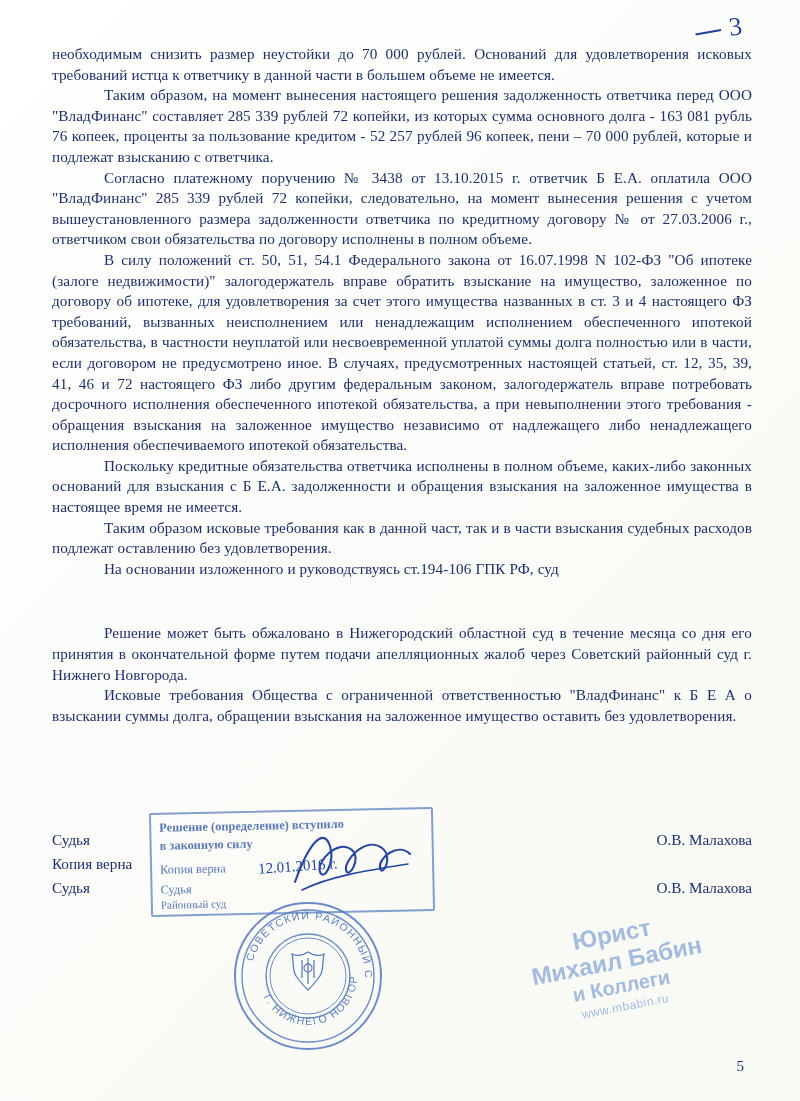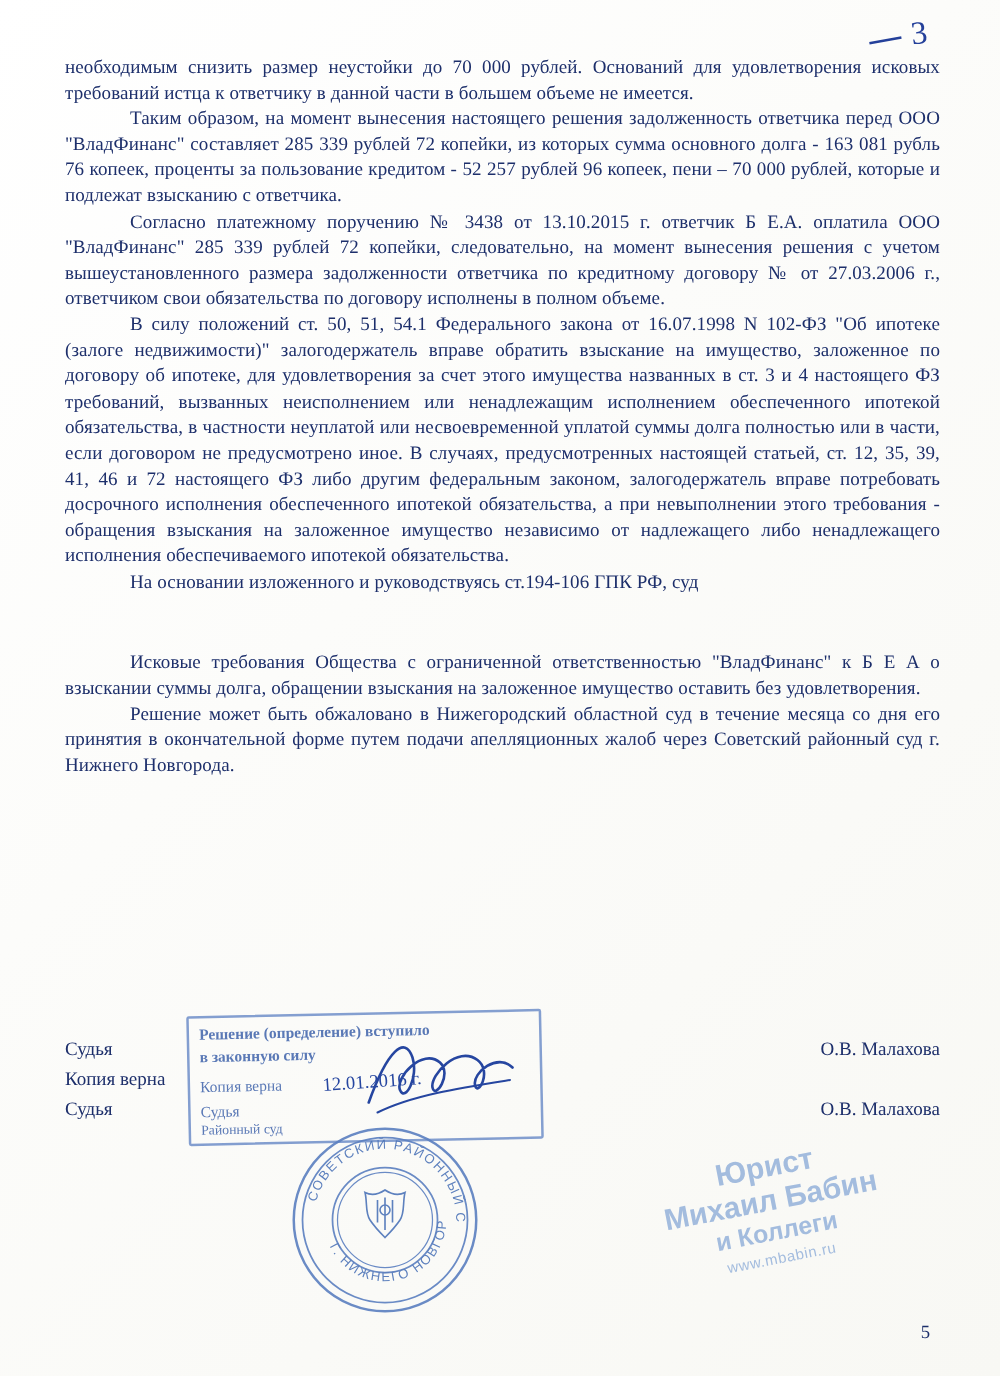--- a/index.html
+++ b/index.html
@@ -240,27 +240,29 @@
   </div>
   <div class="ghost" style="left:400px; top:800px; width:330px;">
     &nbsp;
   </div>
 
   <div class="content">
     <p class="para">необходимым снизить размер неустойки до 70 000 рублей. Оснований для удовлетворения исковых требований истца к ответчику в данной части в большем объеме не имеется.</p>
     <p class="para indent">Таким образом, на момент вынесения настоящего решения задолженность ответчика перед ООО "ВладФинанс" составляет 285 339 рублей 72 копейки, из которых сумма основного долга - 163 081 рубль 76 копеек, проценты за пользование кредитом - 52 257 рублей 96 копеек, пени – 70 000 рублей, которые и подлежат взысканию с ответчика.</p>
     <p class="para indent">Согласно платежному поручению № 3438 от 13.10.2015 г. ответчик Б        Е.А. оплатила ООО "ВладФинанс" 285 339 рублей 72 копейки, следовательно, на момент вынесения решения с учетом вышеустановленного размера задолженности ответчика по кредитному договору №                          от 27.03.2006  г., ответчиком свои обязательства по договору исполнены в полном объеме.</p>
     <p class="para indent">В силу положений ст. 50, 51, 54.1 Федерального закона от 16.07.1998 N 102-ФЗ "Об ипотеке (залоге недвижимости)" залогодержатель вправе обратить взыскание на имущество, заложенное по договору об ипотеке, для удовлетворения за счет этого имущества названных в ст. 3 и 4 настоящего ФЗ требований, вызванных неисполнением или ненадлежащим исполнением обеспеченного ипотекой обязательства, в частности неуплатой или несвоевременной уплатой суммы долга полностью или в части, если договором не предусмотрено иное. В случаях, предусмотренных настоящей статьей, ст. 12, 35, 39, 41, 46 и 72 настоящего ФЗ либо другим федеральным законом, залогодержатель вправе потребовать досрочного исполнения обеспеченного ипотекой обязательства, а при невыполнении этого требования - обращения взыскания на заложенное имущество независимо от надлежащего либо ненадлежащего исполнения обеспечиваемого ипотекой обязательства.</p>
+    <p class="para indent">Поскольку кредитные обязательства ответчика исполнены в полном объеме, каких-либо законных оснований для взыскания  с Б         Е.А. задолженности и обращения взыскания на заложенное имущества в настоящее время не  имеется.</p>
+    <p class="para indent">Таким образом исковые требования как в данной част, так и в части взыскания судебных расходов подлежат оставлению без удовлетворения.</p>
     <p class="para indent">На основании изложенного и руководствуясь ст.194-106  ГПК РФ, суд</p>
 
     <div class="spacer-md"></div>
     <div class="spacer-md"></div>
 
+    <p class="para indent">Решение может быть обжаловано в Нижегородский областной суд в течение месяца со дня его принятия в окончательной форме путем подачи апелляционных жалоб через Советский районный суд г. Нижнего Новгорода.</p>
     <p class="para indent">Исковые требования Общества с ограниченной ответственностью "ВладФинанс" к Б             Е        А             о взыскании суммы долга, обращении взыскания на заложенное имущество оставить без удовлетворения.</p>
-    <p class="para indent">Решение может быть обжаловано в Нижегородский областной суд в течение месяца со дня его принятия в окончательной форме путем подачи апелляционных жалоб через Советский районный суд г. Нижнего Новгорода.</p>
   </div>
 
   <div class="rect-stamp">
     <div class="line1">Решение (определение) вступило</div>
     <div class="line2">в законную силу</div>
     <div class="line3">Копия верна</div>
     <div class="line4">Судья</div>
     <div class="line5">Районный суд</div>
   </div>
 

